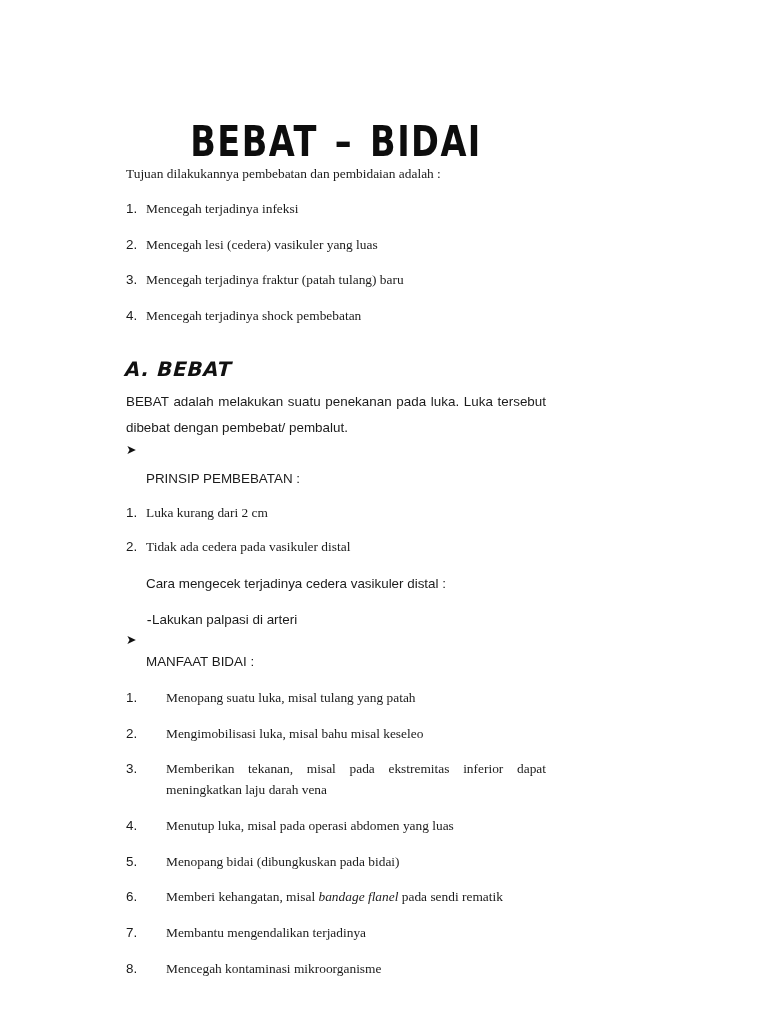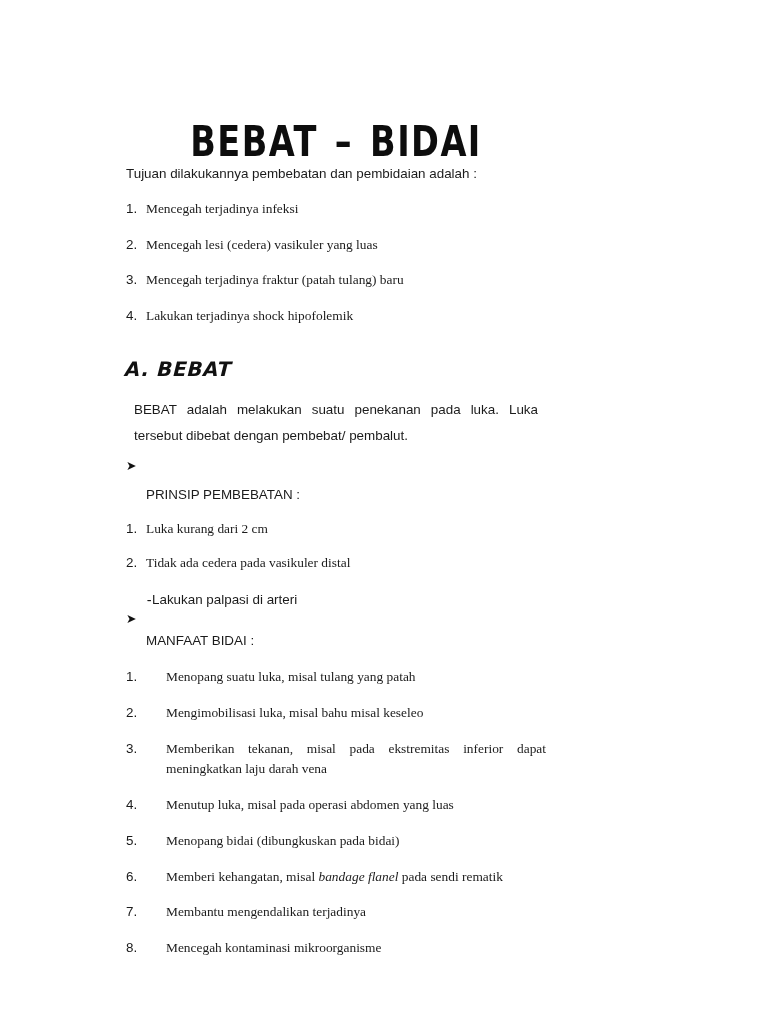--- a/index.html
+++ b/index.html
@@ -41,20 +41,21 @@
     word-spacing: 4px;
   }
 
   
   .intro {
     margin: 0;
     padding-top: 29px;
     font-size: 13.4px;
     line-height: 1.5;
     color: #1b1b1b;
+    font-family: Liberation Serif, serif;
   }
 
   ol.num-list {
     list-style: none;
     margin: 0;
     padding: 0;
   }
   ol.num-list > li {
     position: relative;
     padding-left: 20px;
@@ -97,21 +98,21 @@
     font-weight: 700;
     font-style: italic;
     font-size: 20px;
     letter-spacing: 0.6px;
     color: #111111;
     transform: skewX(-3deg);
     transform-origin: left center;
   }
 
   .body-para {
-    margin: 8px;
+    margin: 0;
     padding-top: 8px;
     font-size: 13.4px;
     line-height: 1.95;
     text-align: justify;
     text-justify: inter-word;
     color: #1b1b1b;
   }
 
   
   .arrow-head {
@@ -171,21 +172,21 @@
     <li>
       <span class="li-num">2.</span>
       <span class="li-text">Mencegah lesi (cedera) vasikuler yang luas</span>
     </li>
     <li>
       <span class="li-num">3.</span>
       <span class="li-text">Mencegah terjadinya fraktur (patah tulang) baru</span>
     </li>
     <li>
       <span class="li-num">4.</span>
-      <span class="li-text">Lakukan terjadinya shock hipofolemik</span>
+      <span class="li-text">Mencegah terjadinya shock pembebatan</span>
     </li>
   </ol>
 
   <h2 class="section-head">A. BEBAT</h2>
 
   <p class="body-para">BEBAT adalah melakukan suatu penekanan pada luka. Luka tersebut dibebat dengan pembebat/ pembalut.</p>
 
   <div class="arrow-head gap-before-arrow-1">
     <span class="arrow-icon">➤</span>
     <span>PRINSIP PEMBEBATAN :</span>
@@ -195,20 +196,21 @@
     <li>
       <span class="li-num">1.</span>
       <span class="li-text">Luka kurang dari 2 cm</span>
     </li>
     <li>
       <span class="li-num">2.</span>
       <span class="li-text">Tidak ada cedera pada vasikuler distal</span>
     </li>
   </ol>
 
+  <div class="sub-line">Cara mengecek terjadinya cedera vasikuler distal :</div>
 
   <div class="sub-line dash">
     <span class="dash-mark">-</span>
   </div>
   <div class="sub-line dash">
     <span class="dash-mark">-</span>
     <span>Lakukan palpasi di arteri</span>
   </div>
 
   <div class="arrow-head gap-before-arrow-2">

